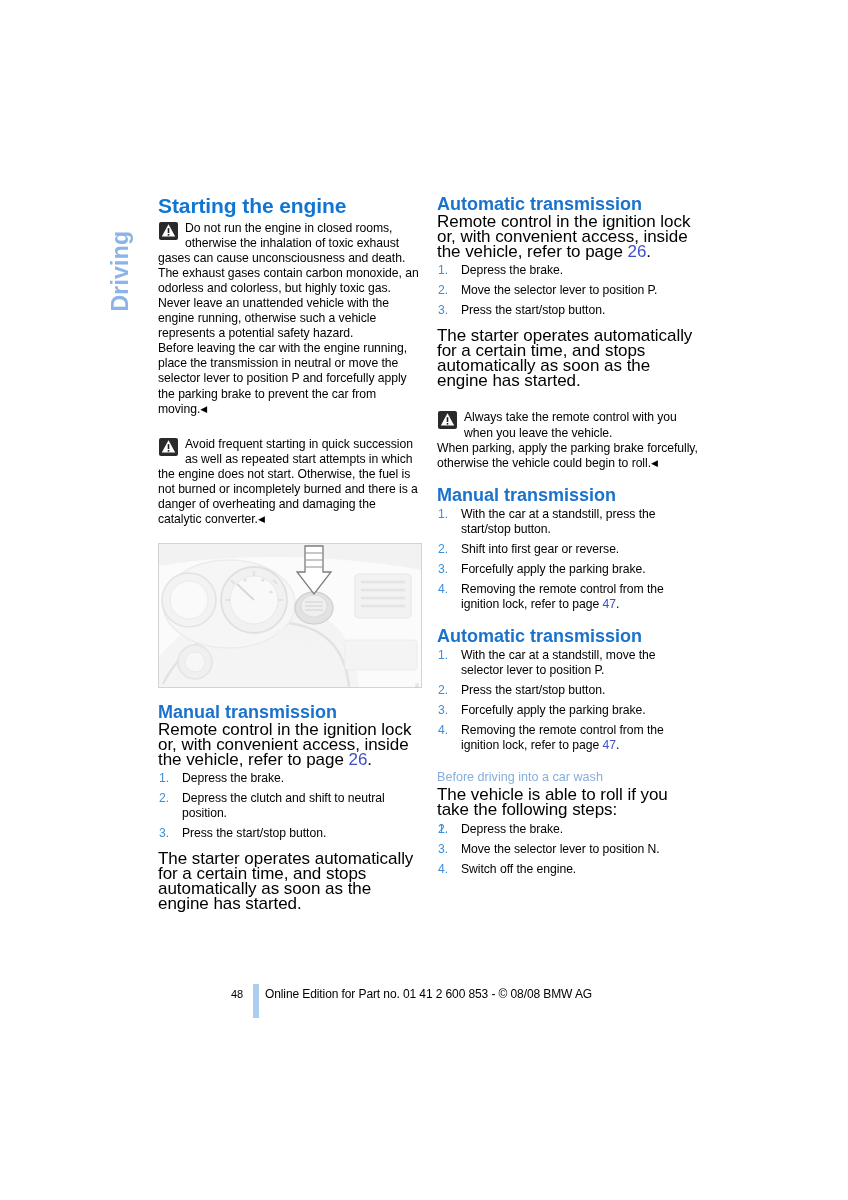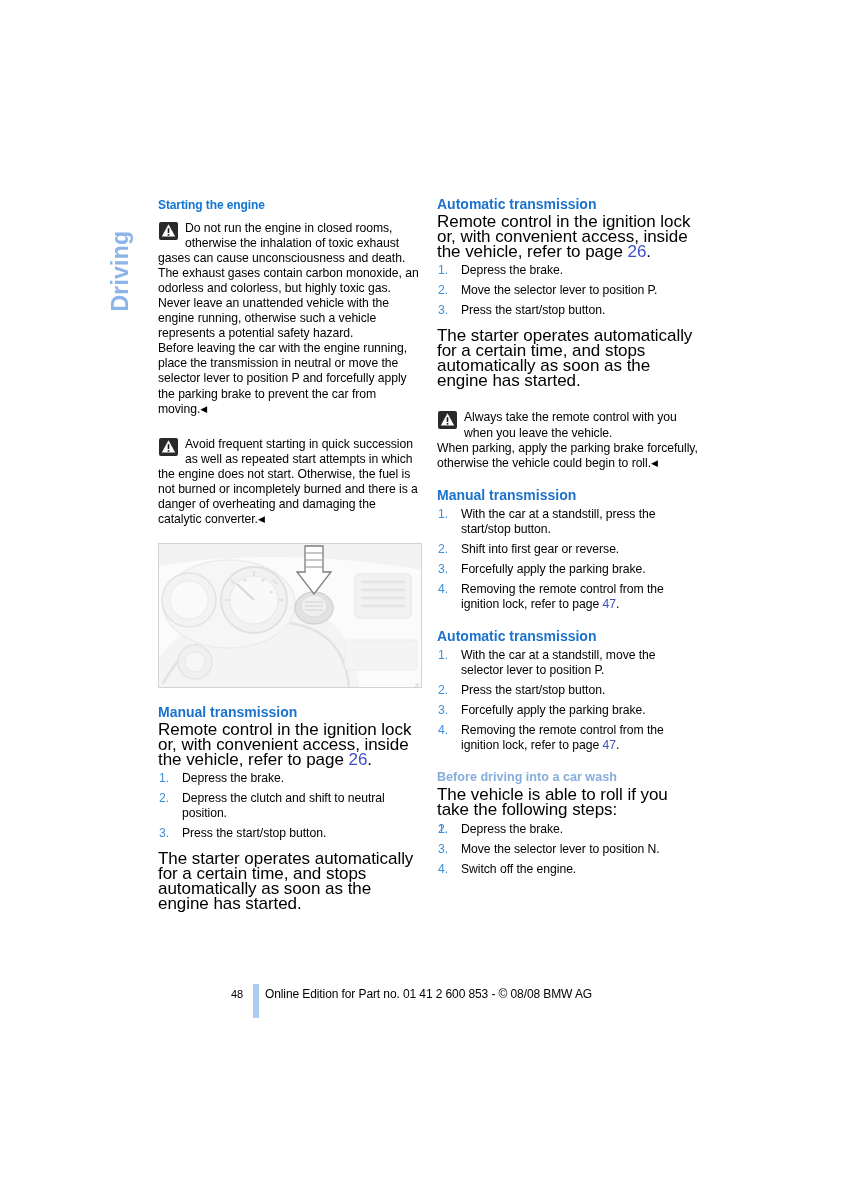--- a/index.html
+++ b/index.html
@@ -49,37 +49,37 @@
   
   .col {
     position: absolute;
     top: 196px;
     width: 264px;
   }
   .col-left  { left: 158px; }
   .col-right { left: 437px; }
 
   h1.sec {
-    font-size: 12px;
+    font-size: 21px;
     font-weight: bold;
     color: #1176d2;
     margin: 0 0 6px 0;
     line-height: 19px;
     letter-spacing: -0.1px;
   }
   h2.sub {
-    font-size: 14px;
+    font-size: 18px;
     font-weight: bold;
     color: #1b72cc;
     margin: 0 0 2px 0;
     line-height: 16px;
   }
   h3.subsub {
     font-size: 12.6px;
-    font-weight: bold;
+    font-weight: normal;
     color: #86aedd;
     margin: 0 0 2px 0;
     line-height: 16px;
   }
   p.body {
     font-size: 17px;
     line-height: 15.05px;
     margin: 0;
     text-align: left;
     letter-spacing: -0.05px;

